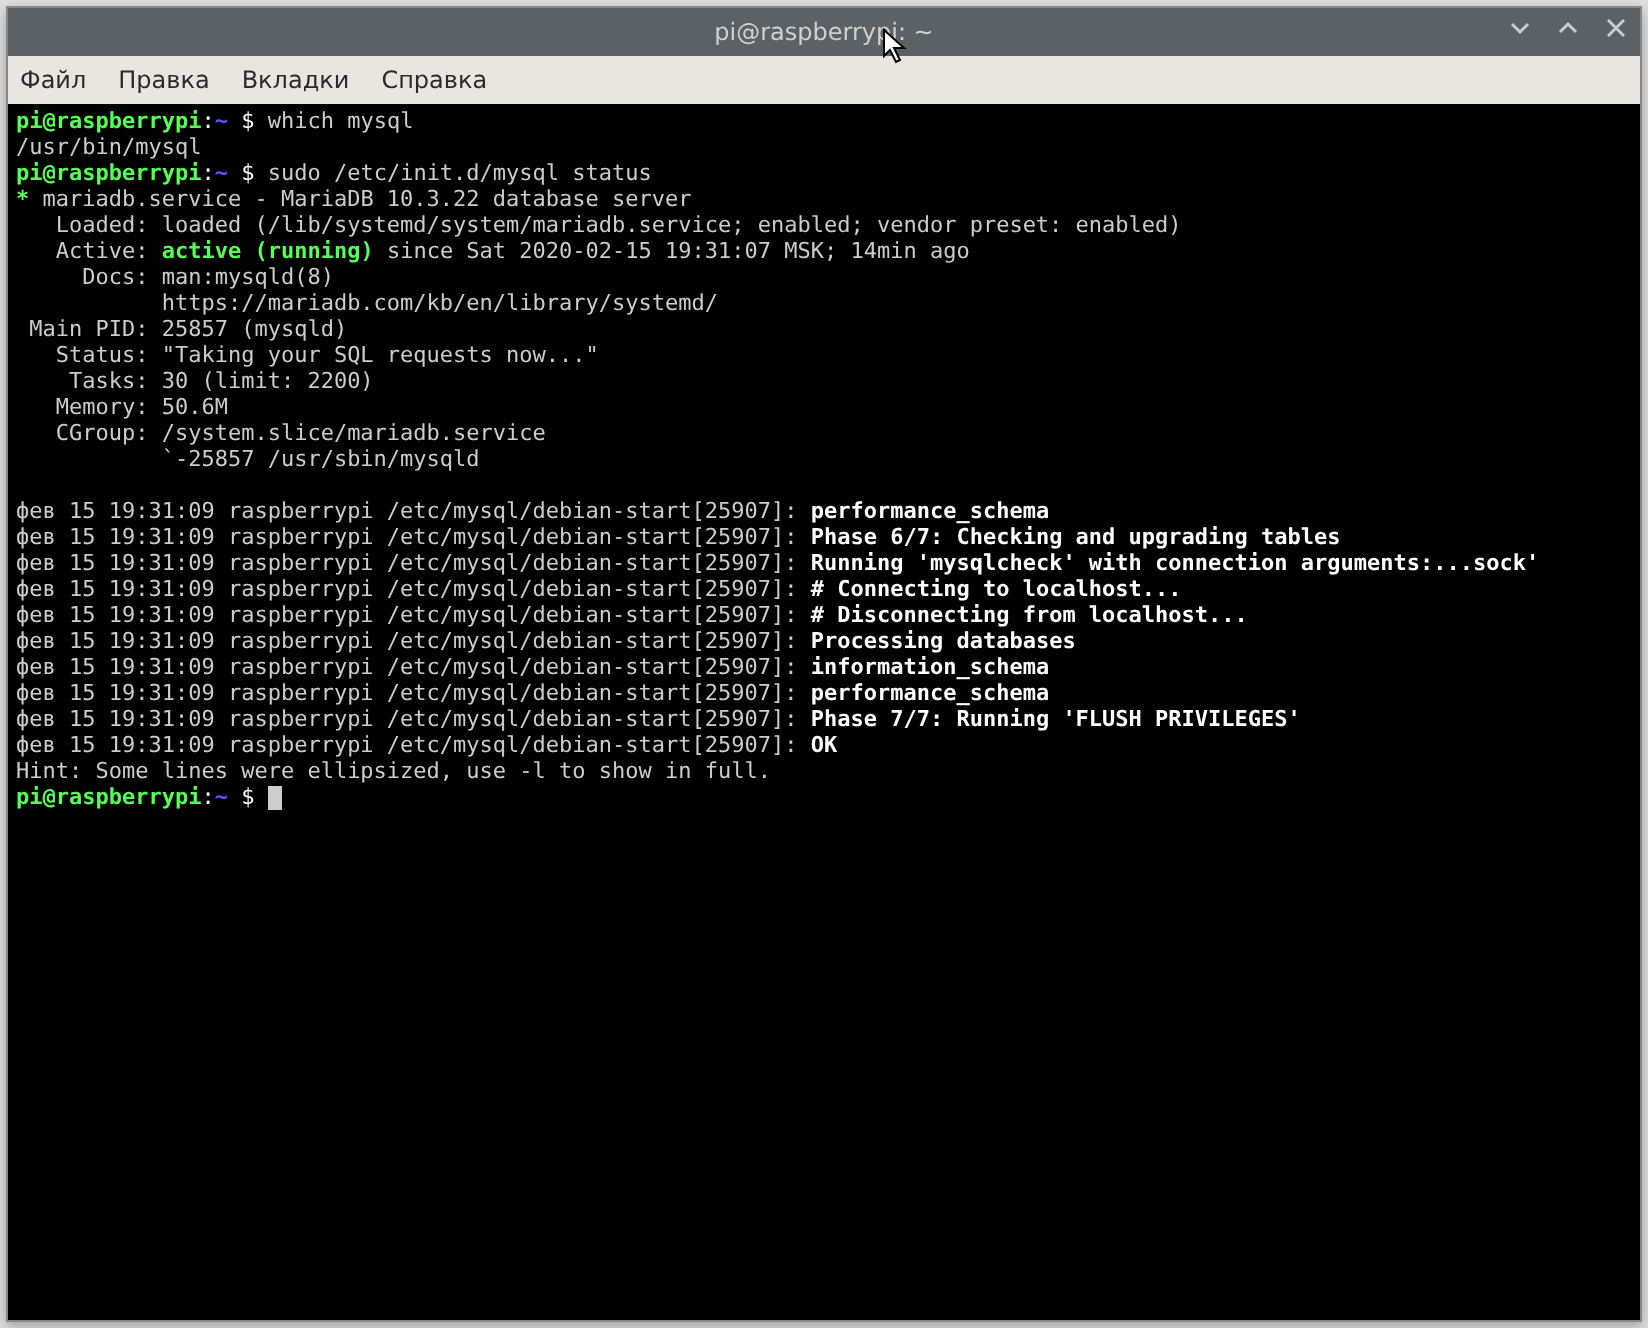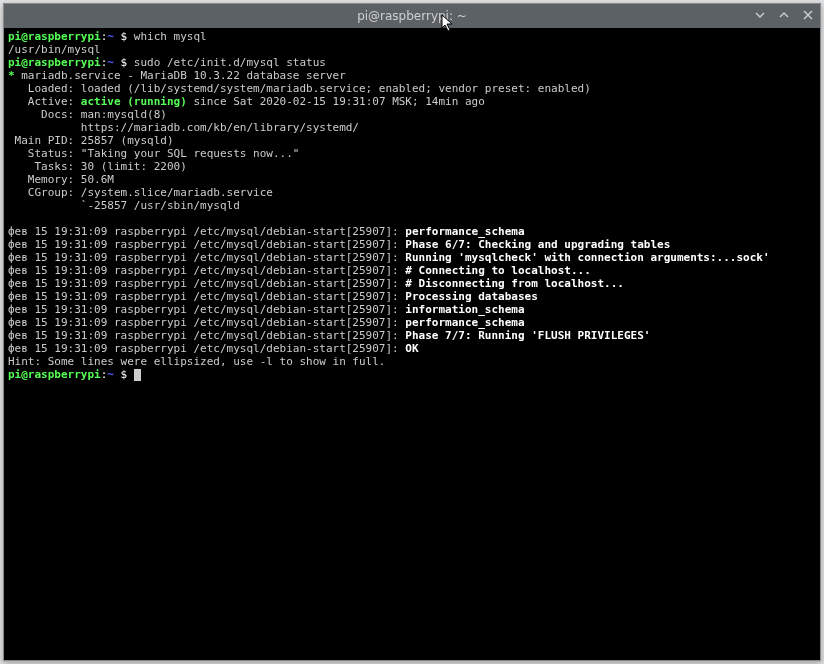--- a/index.html
+++ b/index.html
@@ -119,20 +119,26 @@
           </svg>
       </span>
     </div>
     <div class="cursor-arrow">
       <svg width="14" height="18" viewBox="0 0 14 18">
         <path d="M1 1 L1 14 L4 11 L7 17 L9 16 L6 10 L11 10 Z" fill="#fff" stroke="#000" stroke-width="1"></path>
       </svg>
     </div>
   </div>
 
+  <div class="menubar">
+    <span class="menu-item">Файл</span>
+    <span class="menu-item">Правка</span>
+    <span class="menu-item">Вкладки</span>
+    <span class="menu-item">Справка</span>
+  </div>
 
   <div class="terminal"><span><span class="green">pi@raspberrypi</span><span class="white">:</span><span class="blue">~</span><span class="white"> $ </span><span>which mysql</span></span>
 <span>/usr/bin/mysql</span>
 <span><span class="green">pi@raspberrypi</span><span class="white">:</span><span class="blue">~</span><span class="white"> $ </span><span>sudo /etc/init.d/mysql status</span></span>
 <span class="green">*</span><span> mariadb.service - MariaDB 10.3.22 database server</span>
 <span>   Loaded: loaded (/lib/systemd/system/mariadb.service; enabled; vendor preset: enabled)</span>
 <span><span>   Active: </span><span class="green">active (running)</span><span> since Sat 2020-02-15 19:31:07 MSK; 14min ago</span></span>
 <span>     Docs: man:mysqld(8)</span>
 <span>           https://mariadb.com/kb/en/library/systemd/</span>
 <span> Main PID: 25857 (mysqld)</span>

